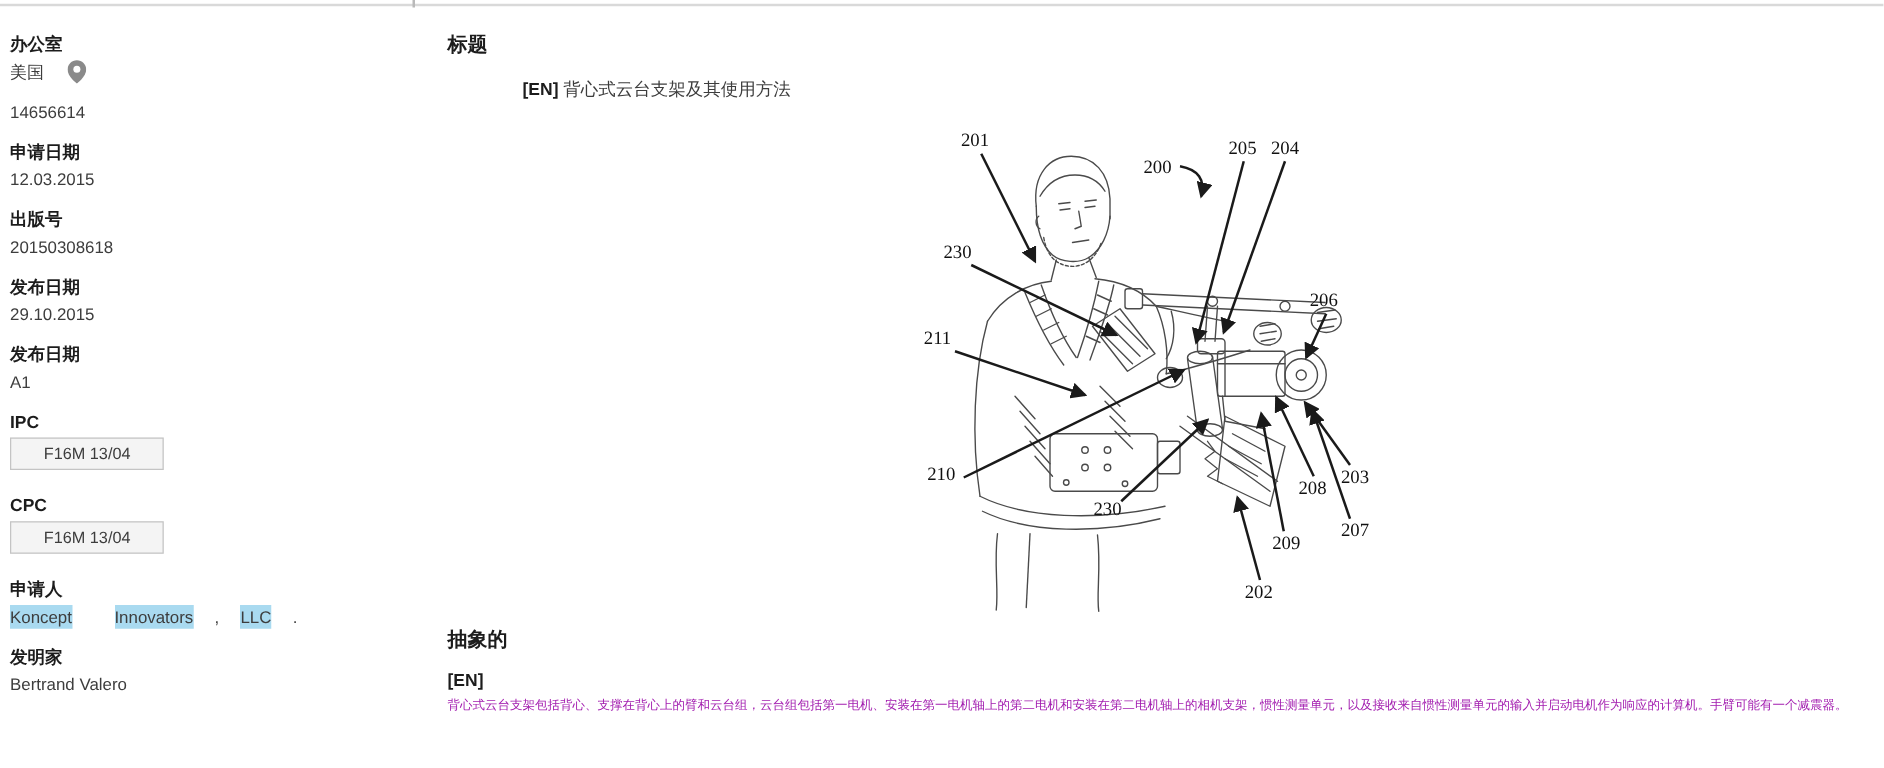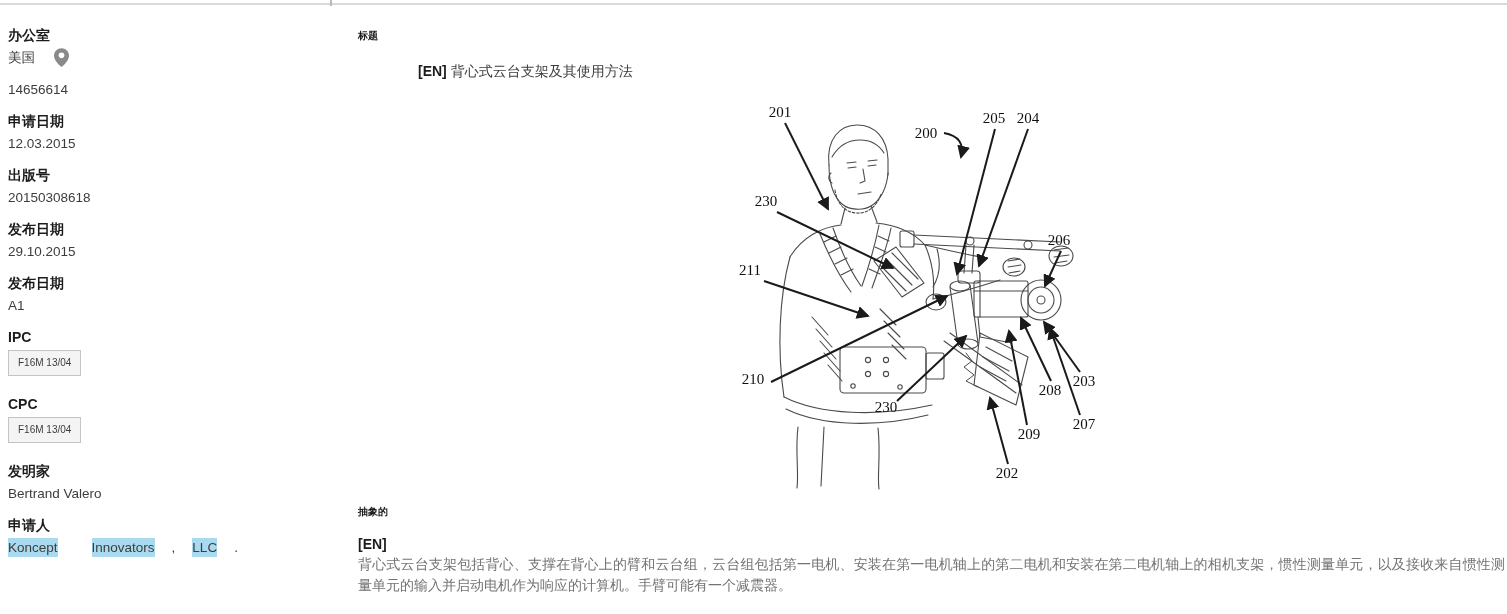--- a/index.html
+++ b/index.html
@@ -9,35 +9,35 @@
   .top-tick{position:absolute;top:0;left:330px;width:2px;height:6px;background:#b9b9b9;}
 
   
   .sidebar{position:absolute;left:8px;top:26px;width:330px;}
   .meta-section{margin-bottom:13px;}
   .meta-section.boxed{margin-bottom:19px;}
   .meta-section.first{}
   .meta-label{font-weight:bold;color:#1c1c1c;font-size:14px;line-height:19px;margin-bottom:3px;}
   .meta-value{font-size:13.5px;color:#3d3d3d;line-height:19px;display:flex;align-items:center;gap:17px;flex-wrap:wrap;}
   .meta-value .hl{background:#a9daf0;}
-  .code-box{display:inline-block;background:#f4f4f4;border:1px solid #c4c4c4;padding:4px 9px;font-size:10px;line-height:16px;color:#3d3d3d;cursor:pointer;}
+  .code-box{display:inline-block;background:#f4f4f4;border:1px solid #c4c4c4;padding:4px 26px;font-size:13px;line-height:16px;color:#3d3d3d;cursor:pointer;}
   .pin{display:inline-flex;align-items:center;margin-left:2px;}
 
   
   .title-block{position:absolute;left:358px;top:27px;right:10px;}
-  .block-label{font-weight:bold;color:#1c1c1c;font-size:10px;line-height:19px;margin:0 0 7px 0;font-family:Liberation Mono, monospace;}
+  .block-label{font-weight:bold;color:#1c1c1c;font-size:16px;line-height:19px;margin:0 0 7px 0;}
   .title-line{font-size:14px;color:#3d3d3d;margin:16px;line-height:19px;padding-left:44px;}
   .title-line .lang{font-weight:bold;color:#1c1c1c;}
 
   .figure-abs{position:absolute;left:728px;top:95px;width:380px;height:398px;}
   .figure-abs svg{overflow:visible;}
 
   .abstract-block{position:absolute;left:358px;top:503px;right:2px;}
   .abstract-block .lang{font-weight:bold;color:#1c1c1c;font-size:14px;line-height:20px;margin:0;}
-  .abstract-text{font-size:14px;color:#737373;line-height:21px;margin:0;text-align:justify;}
+  .abstract-text{font-size:10px;color:#a21caf;line-height:21px;margin:0;text-align:justify;}
 </style>
 </head>
 <body>
 
 <div class="page">
   <div class="top-rule"></div>
   <div class="top-tick"></div>
 
   <aside class="sidebar" id="sidebar">
       <div class="meta-section first">
@@ -87,34 +87,34 @@
           <span class="code-box">F16M 13/04</span>
         </div>
       </div>
       <div class="meta-section boxed">
         <div class="meta-label">CPC</div>
         <div class="meta-value">
           <span class="code-box">F16M 13/04</span>
         </div>
       </div>
       <div class="meta-section">
-        <div class="meta-label">发明家</div>
-        <div class="meta-value">
-          <span>Bertrand Valero</span>
-        </div>
-      </div>
-      <div class="meta-section">
         <div class="meta-label">申请人</div>
         <div class="meta-value">
           <span class="hl">Koncept</span>
           <span> </span>
           <span class="hl">Innovators</span>
           <span>, </span>
           <span class="hl">LLC</span>
           <span>.</span>
+        </div>
+      </div>
+      <div class="meta-section">
+        <div class="meta-label">发明家</div>
+        <div class="meta-value">
+          <span>Bertrand Valero</span>
         </div>
       </div>
     </aside>
 
   <section class="title-block">
     <h3 class="block-label">标题</h3>
     <p class="title-line"><span class="lang">[EN]</span> <span>背心式云台支架及其使用方法</span></p>
   </section>
 
   <div class="figure-abs">

